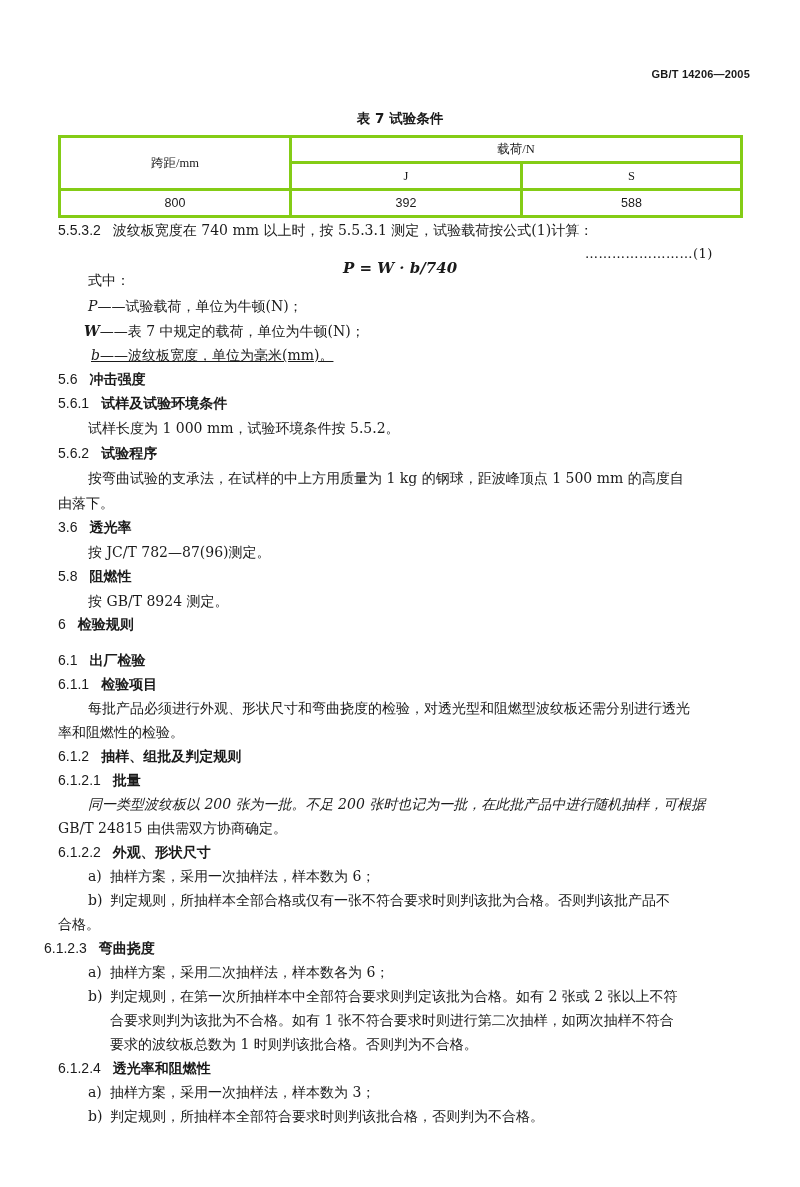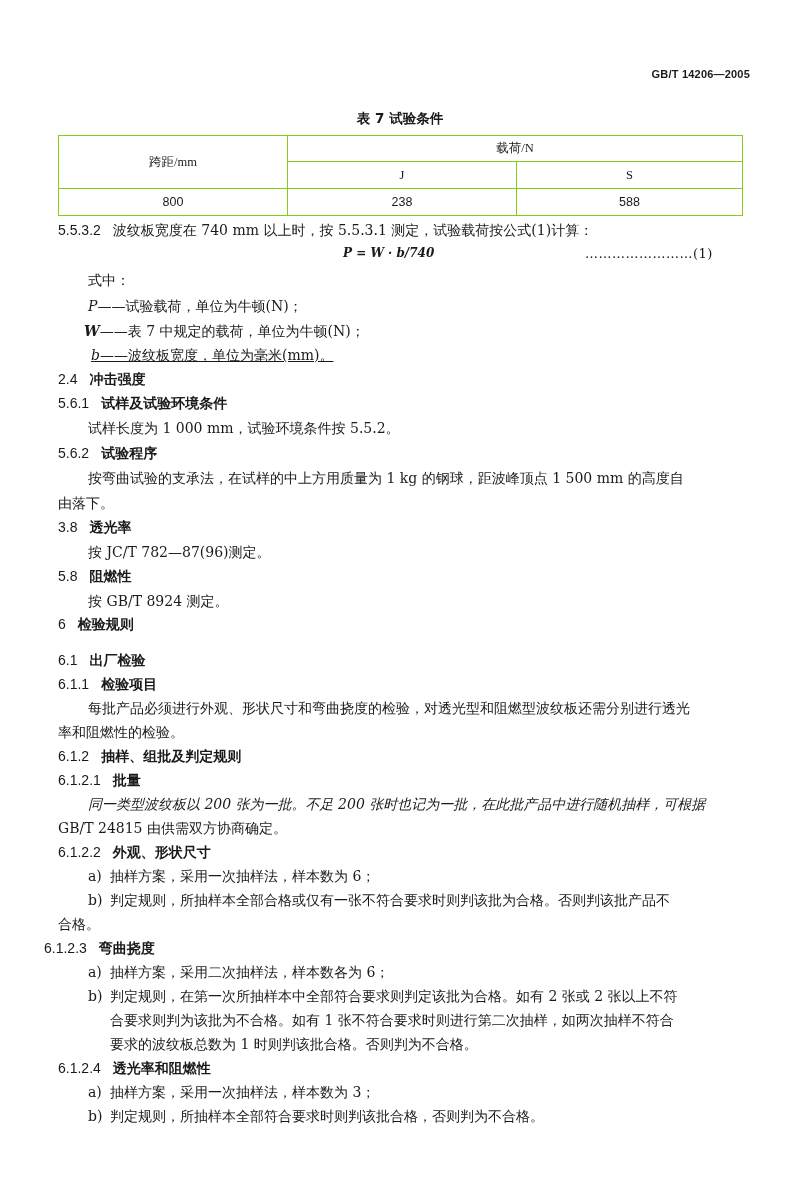--- a/index.html
+++ b/index.html
@@ -16,30 +16,30 @@
   .table-caption {
     position: absolute; left: 0; width: 800px; top: 110px; text-align: center;
     font-family: "DejaVu Sans", sans-serif; font-weight: bold; font-size: 13.5px;
   }
   table.conds {
     position: absolute; left: 58px; top: 135px; width: 685px; height: 81px;
     border-collapse: collapse; font-size: 12.5px;
     font-family: "Liberation Serif", "DejaVu Serif", serif;
   }
   table.conds td {
-    border: 1px solid #84cc16; text-align: center; vertical-align: middle; padding: 0;
+    border: 3px solid #84cc16; text-align: center; vertical-align: middle; padding: 0;
   }
   table.conds { border: 1.6px solid #222; }
   .ln { position: absolute; white-space: nowrap; font-size: 14px; }
   .num { font-family: "Liberation Sans", sans-serif; }
   .b { font-family: "DejaVu Sans", sans-serif; font-weight: bold; }
   .secnum { font-family: "Liberation Sans", sans-serif; display: inline-block; margin-right: 12px; }
   .it { font-style: italic; }
   .bold-it { font-weight: bold; font-style: italic; }
-  .formula { position: absolute; top: 246px; left: 343px; font-size: 12px; }
+  .formula { position: absolute; top: 259px; left: 343px; font-size: 15px; }
   .eqno { position: absolute; top: 246px; left: 585px; font-size: 13px; letter-spacing: 0.5px; }
   .item-label { display: inline-block; width: 22px; }
 </style>
 </head>
 <body>
 
 <div class="std-header">GB/T 14206—2005</div>
 
 <div class="table-caption">表 7   试验条件</div>
 
@@ -48,21 +48,21 @@
       <tr style="height:26px">
     <td rowspan="2" style="width:228px">跨距/mm</td>
     <td colspan="2">载荷/N</td>
   </tr>
   <tr style="height:27px">
     <td style="width:228px">J</td>
     <td>S</td>
   </tr>
   <tr style="height:27px">
     <td class="num">800</td>
-    <td class="num">238</td>
+    <td class="num">392</td>
     <td class="num">588</td>
   </tr>
 </tbody>
   </table>
 
 <div class="ln" style="left:58px; top:222px;">
   <span class="secnum">5.5.3.2</span><span>波纹板宽度在 740 mm 以上时，按 5.5.3.1 测定，试验载荷按公式(1)计算：</span>
 </div>
 <div class="formula bold-it">P = W · b/740</div>
 <div class="eqno">……………………(1)</div>
@@ -71,35 +71,35 @@
   <span class="it">P</span><span>——试验载荷，单位为牛顿(N)；</span>
 </div>
 <div class="ln" style="left:84px; top:323px;">
   <span class="bold-it">W</span><span>——表 7 中规定的载荷，单位为牛顿(N)；</span>
 </div>
 <div class="ln" style="left:91px; top:347px;text-decoration:underline;">
   <span class="it">b</span><span>——波纹板宽度，单位为毫米(mm)。</span>
 </div>
 
 <div class="ln" style="left:58px; top:371px;">
-  <span class="secnum">2.4</span><span class="b">冲击强度</span>
+  <span class="secnum">5.6</span><span class="b">冲击强度</span>
 </div>
 <div class="ln" style="left:58px; top:395px;">
   <span class="secnum">5.6.1</span><span class="b">试样及试验环境条件</span>
 </div>
 <div class="ln" style="left:88px; top:420px;">试样长度为 1 000 mm，试验环境条件按 5.5.2。</div>
 
 <div class="ln" style="left:58px; top:445px;">
   <span class="secnum">5.6.2</span><span class="b">试验程序</span>
 </div>
 <div class="ln" style="left:88px; top:470px;text-align:right;">按弯曲试验的支承法，在试样的中上方用质量为 1 kg 的钢球，距波峰顶点 1 500 mm 的高度自</div>
 <div class="ln" style="left:58px; top:495px;">由落下。</div>
 
 <div class="ln" style="left:58px; top:519px;">
-  <span class="secnum">3.8</span><span class="b">透光率</span>
+  <span class="secnum">3.6</span><span class="b">透光率</span>
 </div>
 <div class="ln" style="left:88px; top:544px;">按 JC/T 782—87(96)测定。</div>
 
 <div class="ln" style="left:58px; top:568px;">
   <span class="secnum">5.8</span><span class="b">阻燃性</span>
 </div>
 <div class="ln" style="left:88px; top:593px;">按 GB/T 8924 测定。</div>
 
 <div class="ln" style="left:58px; top:616px;">
   <span class="secnum">6</span><span class="b">检验规则</span>

